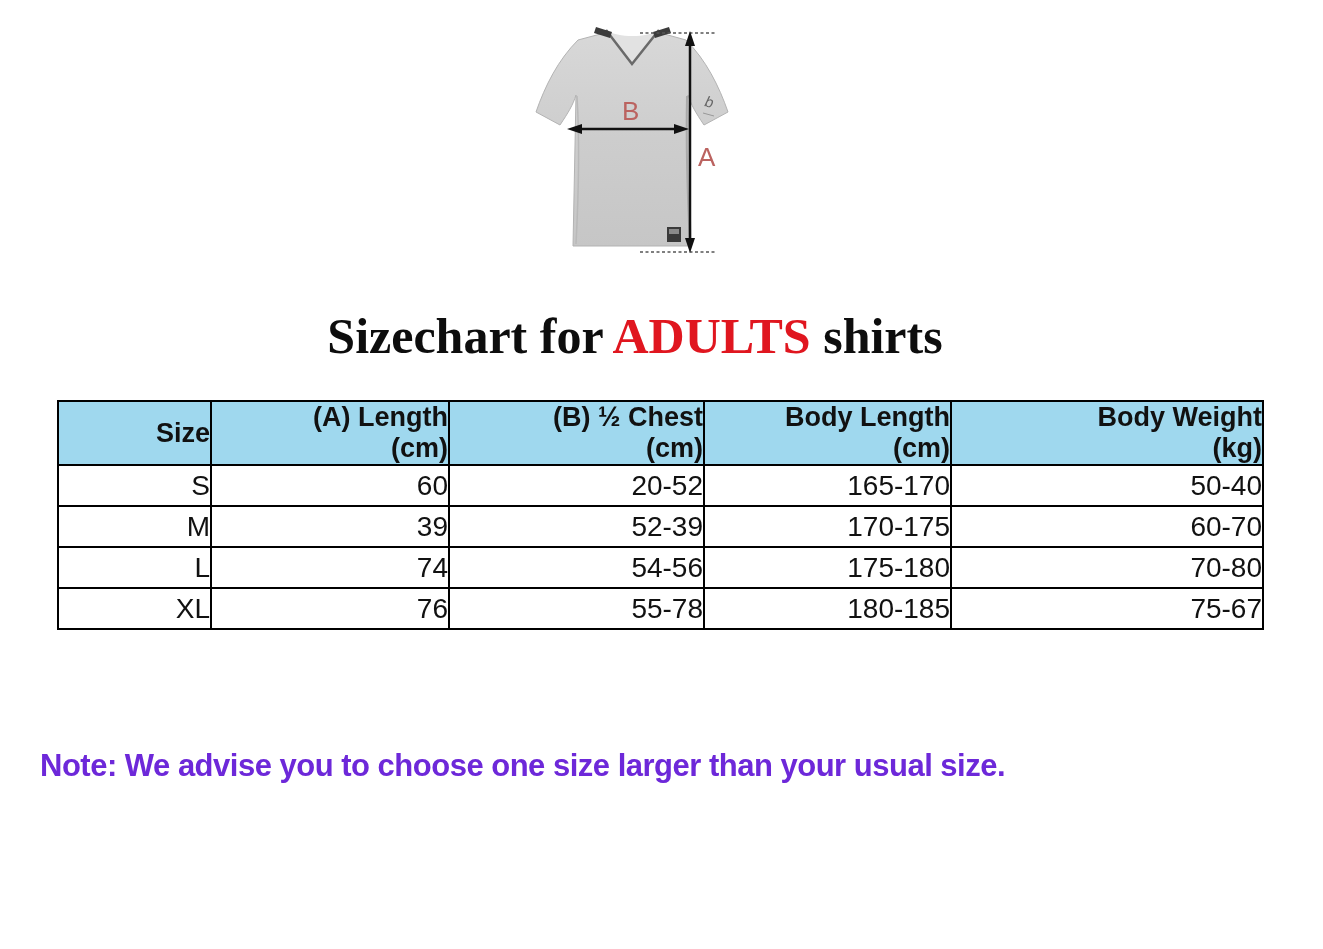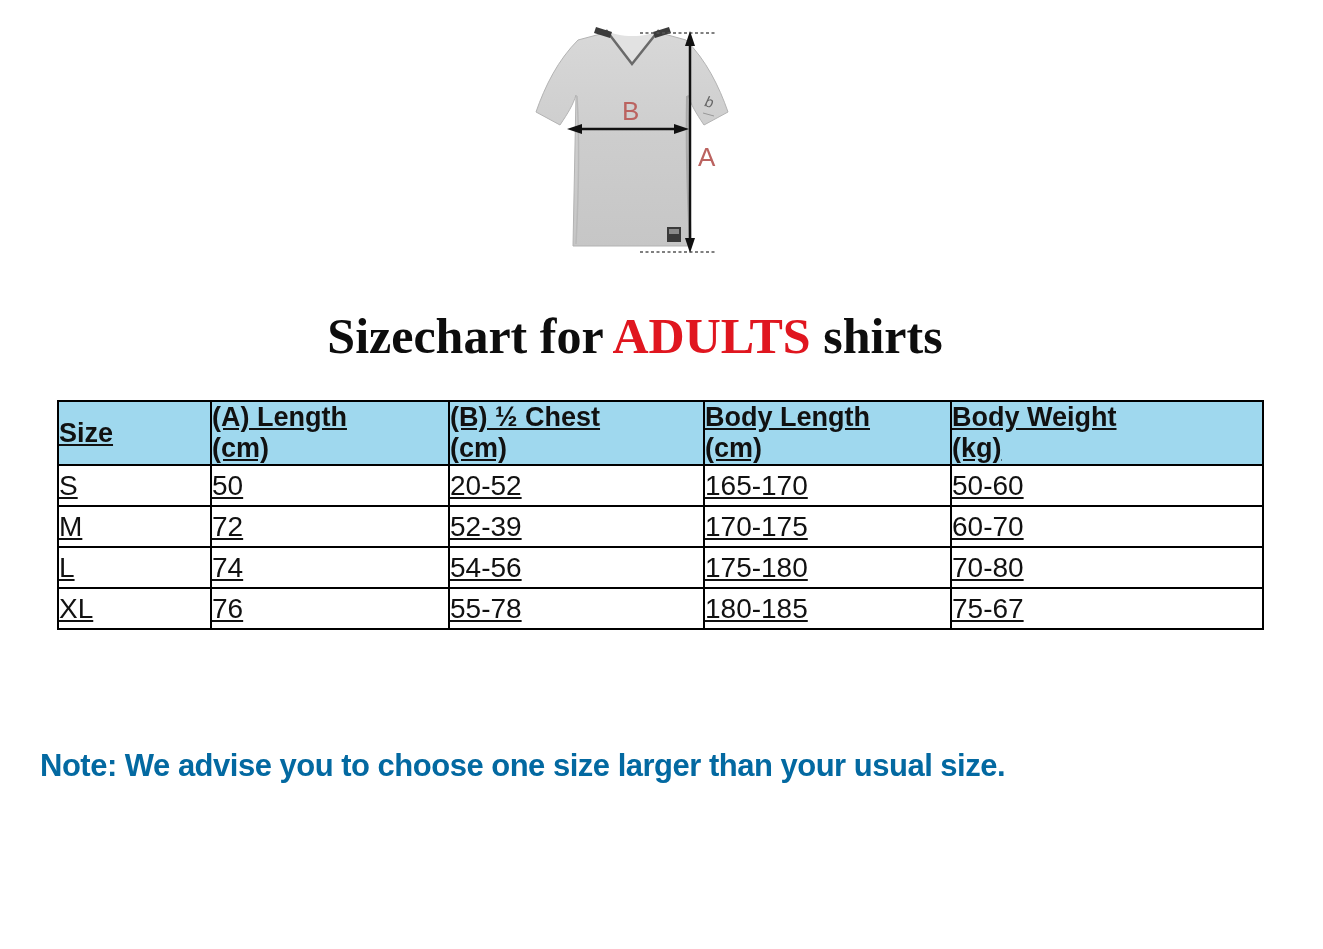--- a/index.html
+++ b/index.html
@@ -20,34 +20,34 @@
     position:absolute; left:0; top:299px; width:1262px; margin:4px;
     text-align:center; font-family:"Liberation Serif", serif;
     font-weight:bold; font-size:50px; line-height:66px; color:#0d0d0d;
     white-space:nowrap;
   }
   .title .red { color:var(--accent-red, #e0161f); }
 
   
   .size-table {
     position:absolute; left:57px; top:400px; width:1205px;
-    border-collapse:collapse; table-layout:fixed; text-align:left;text-decoration:underline;
+    border-collapse:collapse; table-layout:fixed; text-align:right;
   }
   .size-table th, .size-table td { border:2px solid #000; padding:0; }
   .size-table th {
     background:var(--header-bg, #9fd8ee);
     font-size:27px; font-weight:bold; line-height:31px; height:62px;
     white-space:pre-line; vertical-align:middle;
   }
   .size-table td { font-size:28px; height:39px; vertical-align:middle; }
 
   
   .note {
     position:absolute; left:40px; top:748px; margin:0;
-    font-size:31px; font-weight:bold; letter-spacing:-0.5px; color:#0369a1;
+    font-size:31px; font-weight:bold; letter-spacing:-0.5px; color:#6d28d9;
   }
   .tip {
     position:absolute; left:40px; top:806px; margin:0;
     font-size:31px; line-height:63px; letter-spacing:-0.4px;
     white-space:pre-line; color:#0d0d0d;
   }
 </style>
 </head>
 <body>
 
@@ -116,28 +116,28 @@
 (cm)</th>
         <th>Body Length
 (cm)</th>
         <th>Body Weight
 (kg)</th>
       </tr>
     </thead>
     <tbody>
       <tr>
         <td>S</td>
-        <td>50</td>
+        <td>60</td>
         <td>20-52</td>
         <td>165-170</td>
-        <td>50-60</td>
+        <td>50-40</td>
       </tr>
       <tr>
         <td>M</td>
-        <td>72</td>
+        <td>39</td>
         <td>52-39</td>
         <td>170-175</td>
         <td>60-70</td>
       </tr>
       <tr>
         <td>L</td>
         <td>74</td>
         <td>54-56</td>
         <td>175-180</td>
         <td>70-80</td>

